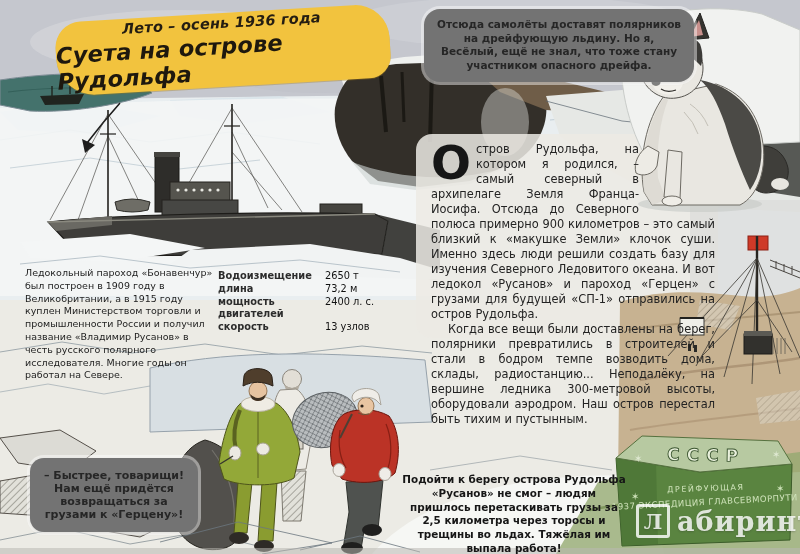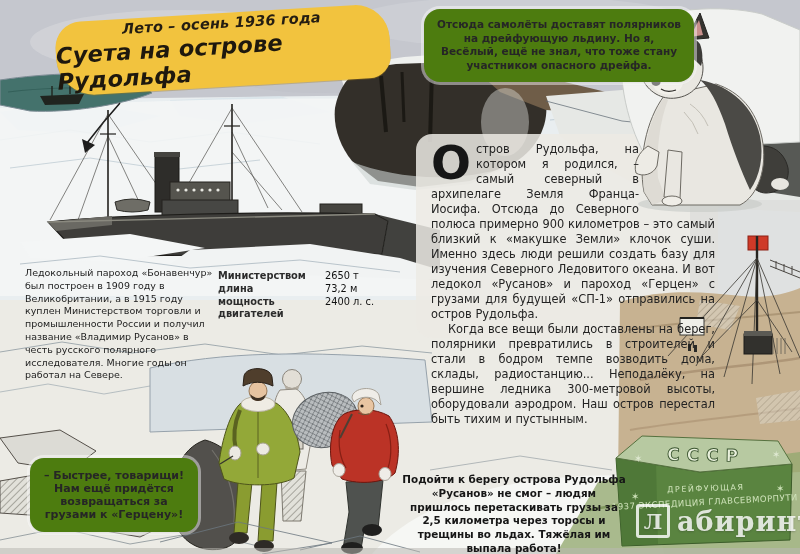--- a/index.html
+++ b/index.html
@@ -7,21 +7,21 @@
   #page{position:relative;width:800px;height:554px;background:#ecebe6;overflow:hidden;}
   #bg{position:absolute;left:0;top:0;}
 
   .banner{position:absolute;left:56px;top:13px;width:334px;height:74px;
     background:#f2c33e;border-radius:26px 34px 22px 38px;
     transform:rotate(-3.4deg);display:flex;flex-direction:column;align-items:center;justify-content:center;
     box-shadow:0 1px 0 rgba(160,120,20,.35);}
   .banner-sub{font-size:14.5px;font-weight:bold;font-style:italic;color:#241d12;letter-spacing:.2px;}
   .banner-title{font-size:22.5px;font-weight:bold;font-style:italic;color:#1e180e;margin-top:2px;letter-spacing:.2px;}
 
-  .bubble{position:absolute;background:#4d7c0f;border-radius:16px;
+  .bubble{position:absolute;background:#737373;border-radius:16px;
     box-shadow:0 0 0 3px rgba(255,255,255,.45), 0 1px 3px rgba(60,60,60,.25);
     color:#262626;font-weight:bold;text-align:center;}
   .bubble-narrator{left:424px;top:9px;width:246px;padding:9px 12px 10px;font-size:10.5px;line-height:13.5px;}
   .bubble-workers{left:30px;top:458px;width:148px;padding:11px 10px;font-size:11px;line-height:13px;border-radius:14px;}
 
   .ship-history{position:absolute;left:25px;top:267px;width:192px;
     font-size:9.5px;line-height:12.8px;font-weight:normal;color:#1d1d1d;}
   .specs{position:absolute;left:218px;top:270px;width:178px;font-size:9.8px;line-height:12.8px;color:#1d1d1d;}
   .spec-row{display:grid;grid-template-columns:107px 1fr;}
   .spec-label{font-weight:bold;color:#2c2c2c;}
@@ -327,31 +327,35 @@
   <div class="banner-sub">Лето – осень 1936 года</div>
   <div class="banner-title">Суета на острове Рудольфа</div>
 </div>
 
 <div class="bubble bubble-narrator">Отсюда самолёты доставят полярников на дрейфующую льдину. Но я, Весёлый, ещё не знал, что тоже стану участником опасного дрейфа.</div>
 
 <div class="ship-history">Ледокольный пароход «Бонавенчур» был построен в 1909 году в Великобритании, а в 1915 году куплен Министерством торговли и промышленности России и получил название «Владимир Русанов» в честь русского полярного исследователя. Многие годы он работал на Севере.</div>
 
 <div class="specs">
   <div class="spec-row">
-    <span class="spec-label">Министерством</span>
+    <span class="spec-label">Водоизмещение</span>
     <span class="spec-value">2650 т</span>
   </div>
   <div class="spec-row">
     <span class="spec-label">длина</span>
     <span class="spec-value">73,2 м</span>
   </div>
   <div class="spec-row">
     <span class="spec-label">мощность двигателей</span>
     <span class="spec-value">2400 л. с.</span>
   </div>
+  <div class="spec-row">
+    <span class="spec-label">скорость</span>
+    <span class="spec-value">13 узлов</span>
+  </div>
 </div>
 
 <div class="main-text">
   <p>
     <span class="wrap-spacer"></span><span class="drop-cap">О</span><span>стров Рудольфа, на котором я родился, – самый северный в архипелаге Земля Франца-Иосифа. Отсюда до Северного полюса примерно 900 километров – это самый близкий к «макушке Земли» клочок суши. Именно здесь люди решили создать базу для изучения Северного Ледовитого океана. И вот ледокол «Русанов» и пароход «Герцен» с грузами для будущей «СП-1» отправились на остров Рудольфа.</span>
   </p>
   <p>Когда все вещи были доставлены на берег, полярники превратились в строителей и стали в бодром темпе возводить дома, склады, радиостанцию... Неподалёку, на вершине ледника 300-метровой высоты, оборудовали аэродром. Наш остров перестал быть тихим и пустынным.</p>
 </div>
 
 <div class="bubble bubble-workers">– Быстрее, товарищи! Нам ещё придётся возвращаться за грузами к «Герцену»!</div>

